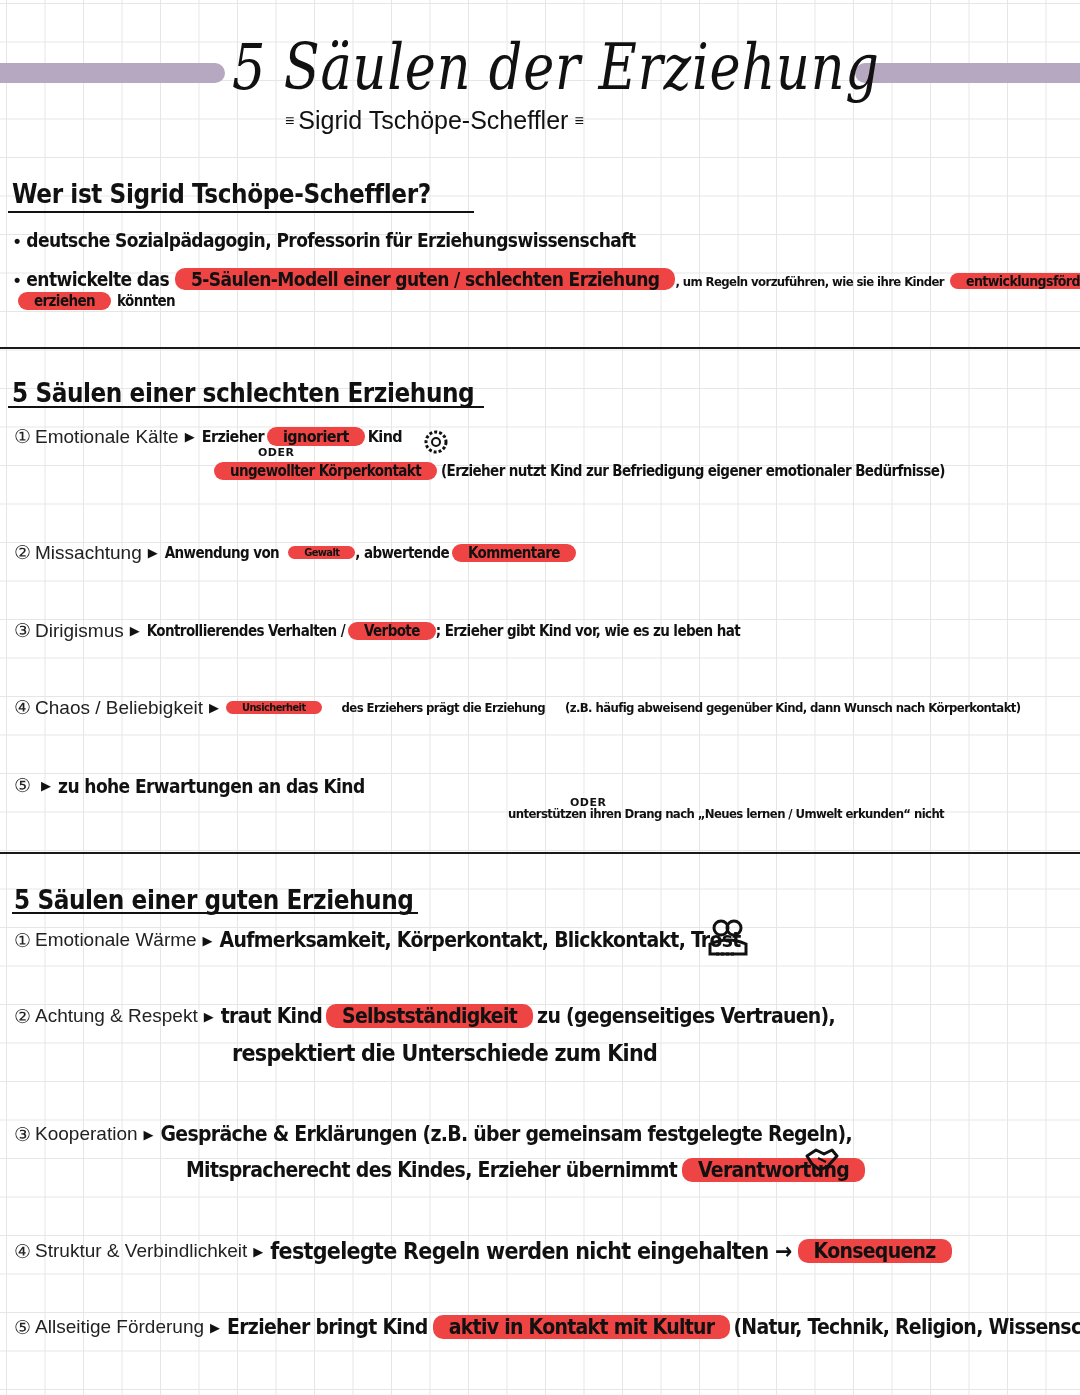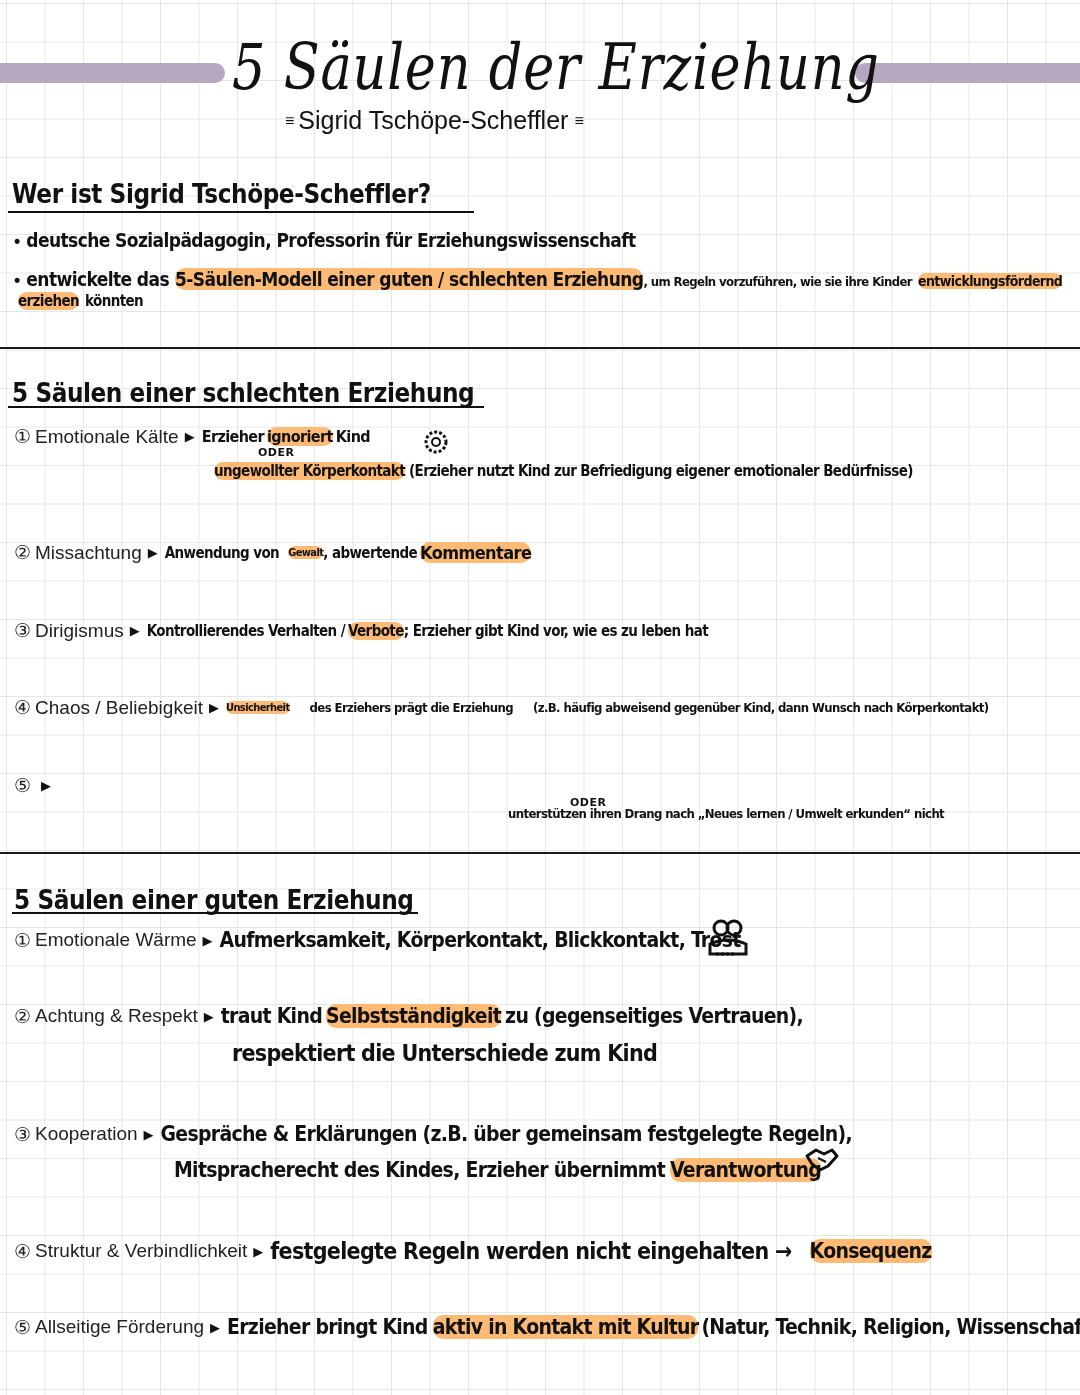--- a/index.html
+++ b/index.html
@@ -37,21 +37,21 @@
     transform: scaleX(0.86); transform-origin: left center;
   }
   .underline { position: absolute; height: 2px; background: #111; }
   .divider { position: absolute; left: 0; width: 1080px; height: 2px; background: #1a1a1a; }
 
   
   .hw {
     font-family: "DejaVu Sans Condensed", "DejaVu Sans", sans-serif; font-weight: bold;
     font-size: 19px; white-space: nowrap; letter-spacing: -0.6px;
   }
-  .hl { background: #fdba74; border-radius: 10px; padding: 0 0; }
+  .hl { background: #ef4444; border-radius: 10px; padding: 0 16px; }
   .bullet-line { position: absolute; left: 14px; display: flex; align-items: baseline; gap: 6px; }
   .bullet { font-size: 18px; font-weight: bold; }
 
   .item { position: absolute; left: 14px; display: flex; align-items: center; white-space: nowrap; }
   .item-label { font-family: "Liberation Sans", sans-serif; font-size: 19px; color: #222; }
   .num { margin-right: 4px; }
   .arrow { font-size: 13px; margin: 0 7px 0 6px; color: #111; }
   .hw-big { font-family: "DejaVu Sans Condensed", "DejaVu Sans", sans-serif; font-weight: bold; font-size: 21px; letter-spacing: -0.7px; white-space: nowrap; }
   .hw-small { font-family: "DejaVu Sans Condensed", "DejaVu Sans", sans-serif; font-weight: bold; font-size: 15px; letter-spacing: -0.6px; white-space: nowrap; }
   .oder { position: absolute; font-family: "DejaVu Sans", sans-serif; font-weight: bold; font-size: 11px; letter-spacing: 0.5px; }
@@ -113,21 +113,21 @@
   <span class="hw" style="font-size:15px; margin-left:4px;">(Erzieher nutzt Kind zur Befriedigung eigener emotionaler Bedürfnisse)</span>
 </div>
 
 <div class="item" style="top:541px;">
   <span class="item-label num">②</span>
   <span class="item-label">Missachtung</span>
   <span class="arrow">▶</span>
   <span class="hw" style="font-size:15px;">Anwendung von</span>
   <span class="hw hl" style="font-size:11px; margin-left:9px;">Gewalt</span>
   <span class="hw" style="font-size:15px;">, abwertende</span>
-  <span class="hw hl" style="font-size:18px; margin-left:3px;">Kommentare</span>
+  <span class="hw hl" style="font-size:15px; margin-left:3px;">Kommentare</span>
 </div>
 
 <div class="item" style="top:619px;">
   <span class="item-label num">③</span>
   <span class="item-label">Dirigismus</span>
   <span class="arrow">▶</span>
   <span class="hw" style="font-size:15px;">Kontrollierendes Verhalten /</span>
   <span class="hw hl" style="font-size:15px; margin-left:3px;">Verbote</span>
   <span class="hw" style="font-size:15px;">; Erzieher gibt Kind vor, wie es zu leben hat</span>
 </div>
@@ -137,20 +137,21 @@
   <span class="item-label">Chaos / Beliebigkeit</span>
   <span class="arrow">▶</span>
   <span class="hw-small hl" style="font-size:11px;">Unsicherheit</span>
   <span class="hw-small" style="font-size:13px; margin-left:20px;">des Erziehers prägt die Erziehung</span>
   <span class="hw-small" style="font-size:13px; margin-left:20px;">(z.B. häufig abweisend gegenüber Kind, dann Wunsch nach Körperkontakt)</span>
 </div>
 
 <div class="item" style="top:774px;">
   <span class="item-label num">⑤</span>
   <span class="arrow">▶</span>
+  <span class="hw" style="font-size:19px;">zu hohe Erwartungen an das Kind</span>
 </div>
 <div class="oder" style="left:570px; top:796px;">ODER</div>
 <div class="item" style="top:806px; left:508px;">
   <span class="hw-small" style="font-size:13px;">unterstützen ihren Drang nach „Neues lernen / Umwelt erkunden“ nicht</span>
 </div>
 
 <div class="divider" style="top:852px;"></div>
 
 <div class="h2" style="left:14px; top:884px;">5 Säulen einer guten Erziehung</div>
 <div class="underline" style="left:12px; top:912px; width:406px;"></div>
@@ -181,37 +182,37 @@
 <div class="item" style="top:1040px; left:232px;">
   <span class="hw-big" style="font-size:23px;">respektiert die Unterschiede zum Kind</span>
 </div>
 
 <div class="item" style="top:1122px;">
   <span class="item-label num">③</span>
   <span class="item-label">Kooperation</span>
   <span class="arrow">▶</span>
   <span class="hw-big">Gespräche &amp; Erklärungen (z.B. über gemeinsam festgelegte Regeln),</span>
 </div>
-<div class="item" style="top:1158px; left:174px;">
+<div class="item" style="top:1158px; left:186px;">
   <span class="hw-big">Mitspracherecht des Kindes, Erzieher übernimmt</span>
   <span class="hw-big hl" style="margin-left:5px;">Verantwortung</span>
 </div>
 <div class="icon" style="left:804px; top:1146px;">
   <svg width="36" height="28" viewBox="0 0 36 28">
     <path d="M3 10 L12 4 L20 8 L28 4 L33 10 L24 20 L16 24 L8 18 Z" fill="none" stroke="#111" stroke-width="3" stroke-linejoin="round"></path>
     <path d="M14 12 L22 16" stroke="#111" stroke-width="2"></path>
   </svg>
 </div>
 
 <div class="item" style="top:1238px;">
   <span class="item-label num">④</span>
   <span class="item-label">Struktur &amp; Verbindlichkeit</span>
   <span class="arrow">▶</span>
   <span class="hw-big" style="font-size:23px;">festgelegte Regeln werden nicht eingehalten →</span>
-  <span class="hw-big hl" style="margin-left:18px;">Konsequenz</span>
+  <span class="hw-big hl" style="margin-left:6px;">Konsequenz</span>
 </div>
 
 <div class="item" style="top:1315px;">
   <span class="item-label num">⑤</span>
   <span class="item-label">Allseitige Förderung</span>
   <span class="arrow">▶</span>
   <span class="hw-big">Erzieher bringt Kind</span>
   <span class="hw-big hl" style="margin:0 3px 0 5px;">aktiv in Kontakt mit Kultur</span>
   <span class="hw-big">(Natur, Technik, Religion, Wissenschaft)</span>
 </div>

